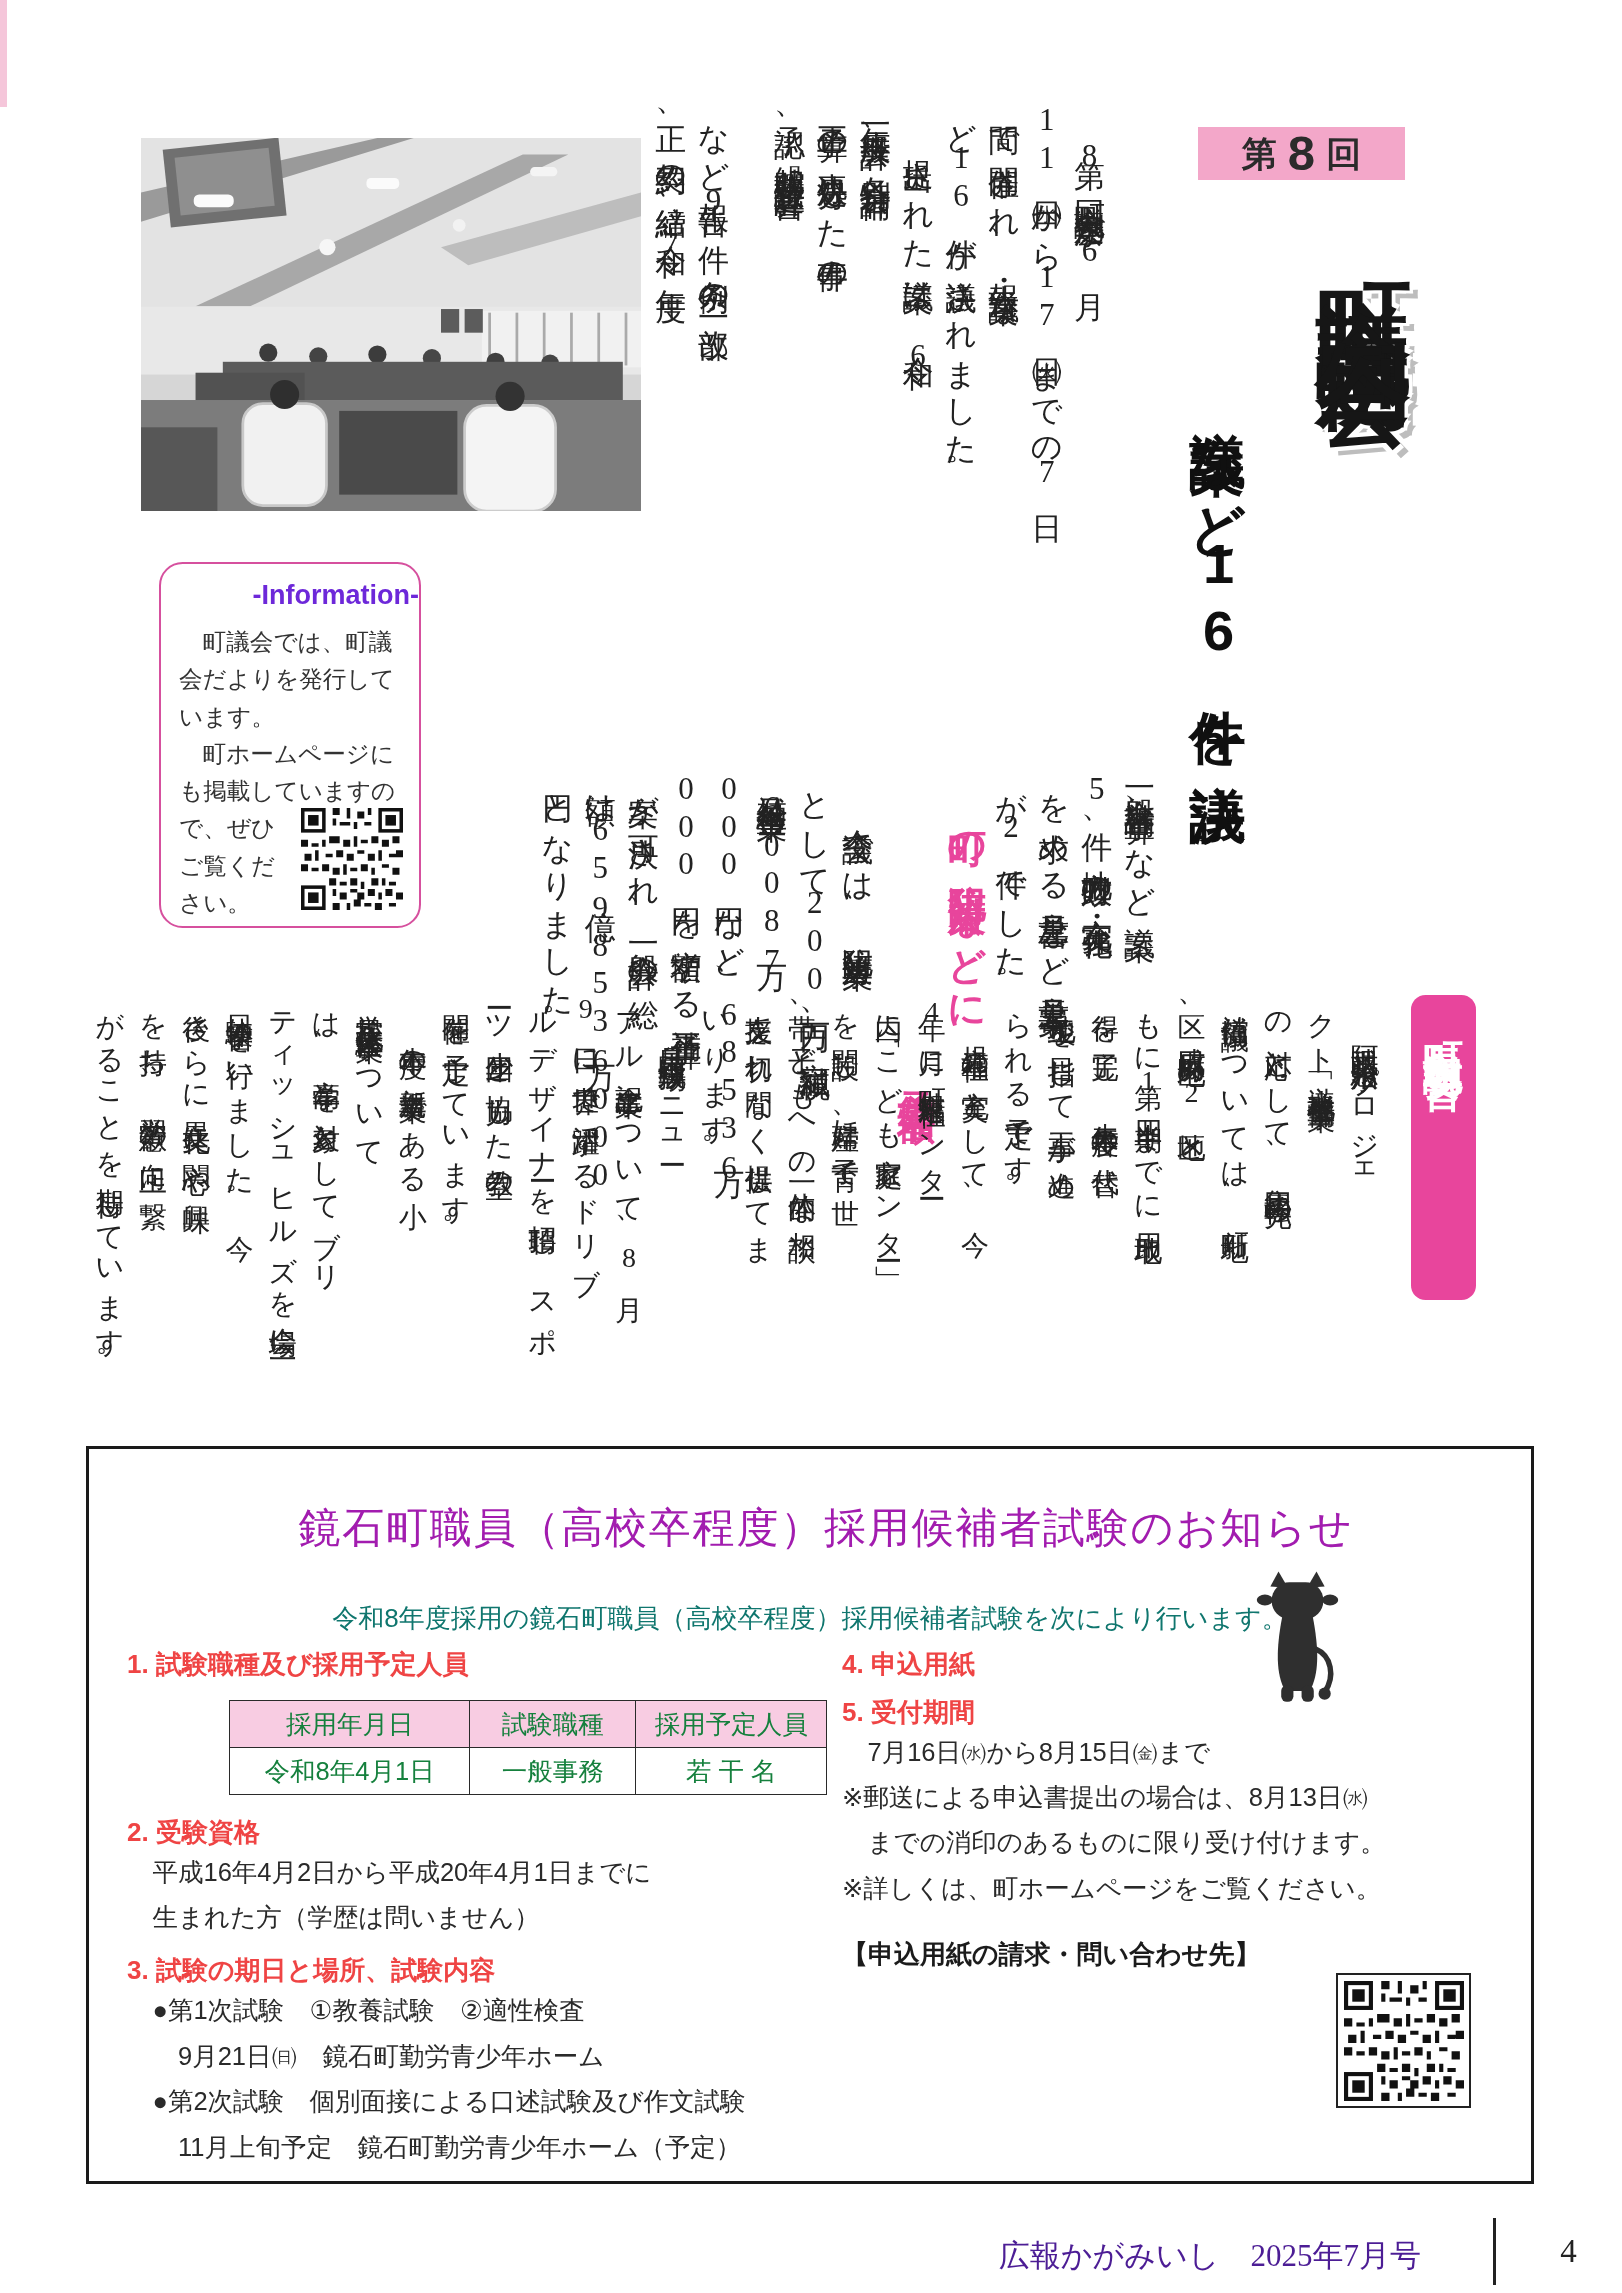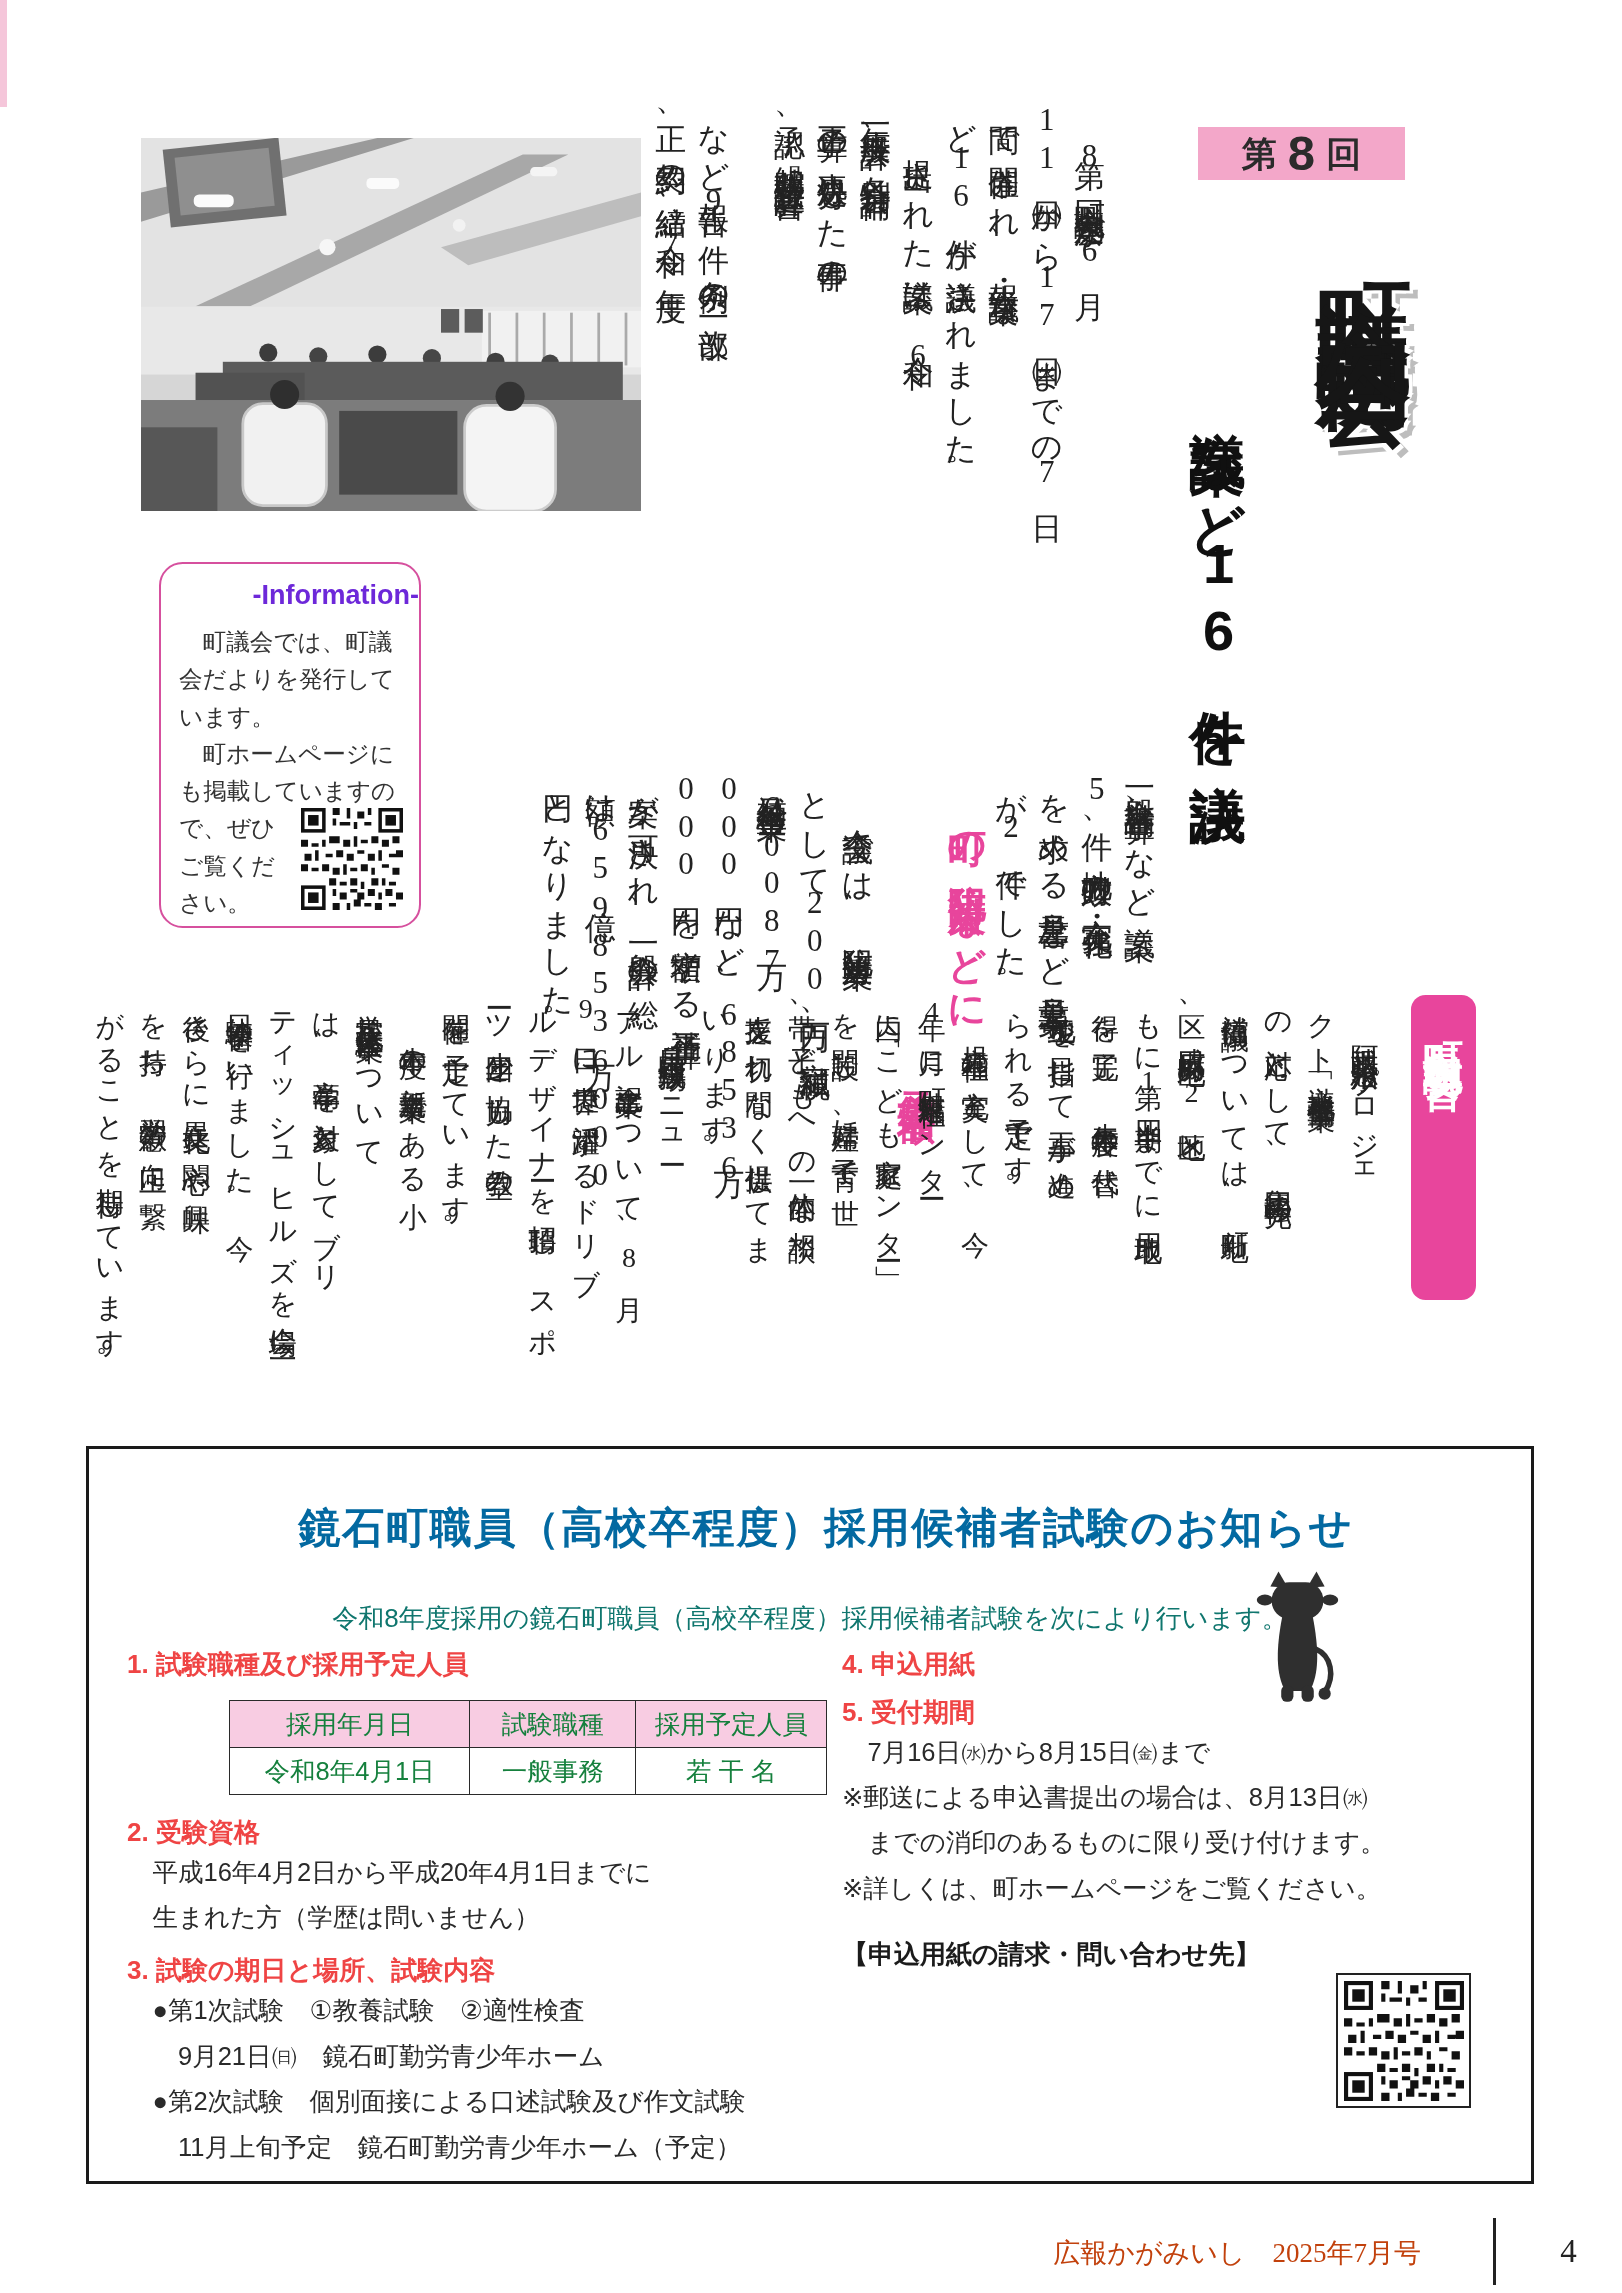--- a/index.html
+++ b/index.html
@@ -64,22 +64,22 @@
                  padding-top:14.5px; box-sizing:border-box; }
   .mayor-label span { writing-mode:vertical-rl; text-orientation:upright; color:#fff;
                       font-family:"Liberation Sans","DejaVu Sans",sans-serif; font-weight:800;
                       font-size:40px; letter-spacing:5.5px; line-height:1; }
   .mayor-art { right:244px; top:993px; }
 
   
   .recruit-box { left:86px; top:1446px; width:1448px; height:738px; border:3.6px solid #1a1a1a;
                  background:#fff; font-family:"Liberation Sans","DejaVu Sans",sans-serif;
                  box-sizing:border-box; }
-  .r-title { text-align:center; margin-top:51px; font-size:42px; font-weight:700;
-             color:#0369a1; letter-spacing:1.8px;padding-left:32px; }
+  .r-title { text-align:center; margin-top:51px; font-size:42px; font-weight:400;
+             color:#a21caf; letter-spacing:1.8px;padding-left:32px; }
   .r-intro { text-align:center; margin-top:45px; font-size:26px; color:#0f766e; }
   .r-col { position:absolute; font-size:25.5px; color:#2a2a2a; }
   .r-col-left { left:38px; top:198px; width:700px; }
   .r-col-right { left:753px; top:198px; width:636px; }
   .r-h { font-size:26px; font-weight:600; color:#ef4444; }
   .r-lines div { line-height:1.78; }
   .r-body { line-height:1.78; padding-left:25.5px; }
   .mt14 { margin-top:12.7px; } .mt22 { margin-top:20px; }
   .r-table { border-collapse:collapse; margin:18px 0 0 102px; }
   .r-table th, .r-table td { border:1.8px solid #2a2a2a; font-size:25.5px; font-weight:normal;
@@ -88,21 +88,21 @@
   .c1 { width:262px; } .c2 { width:180px; } .c3 { width:207px; }
   .contact-h { font-weight:700; font-size:26px; margin-top:25.5px; color:#1b1b1b; }
   .contact-lines { padding-left:36px; }
   .contact-lines div { line-height:1.7; }
   .cow { position:absolute; right:186px; top:120px; width:95px; height:138px; }
   .cow svg { display:block; width:100%; height:100%; }
   .qr2 { position:absolute; right:60px; bottom:73px; width:120px; height:120px;
          border:2.7px solid #222; padding:5.5px; background:#fff; }
 
   
-  .footer-pub { right:202px; top:2235px; width:473px; text-align:right; font-size:27px; color:#c2410c; }
+  .footer-pub { right:202px; top:2235px; width:473px; text-align:right; font-size:31px; color:#4c1d95; }
   .footer-divider { right:127px; top:2218px; width:2.7px; height:67px; background:#222; }
   .footer-page { right:27px; top:2233px; width:55px; text-align:center; font-size:33px; color:#222; }
 </style>
 </head>
 <body>
 
 <div class="page">
 
   <div class="abs corner-strip"></div>
 

